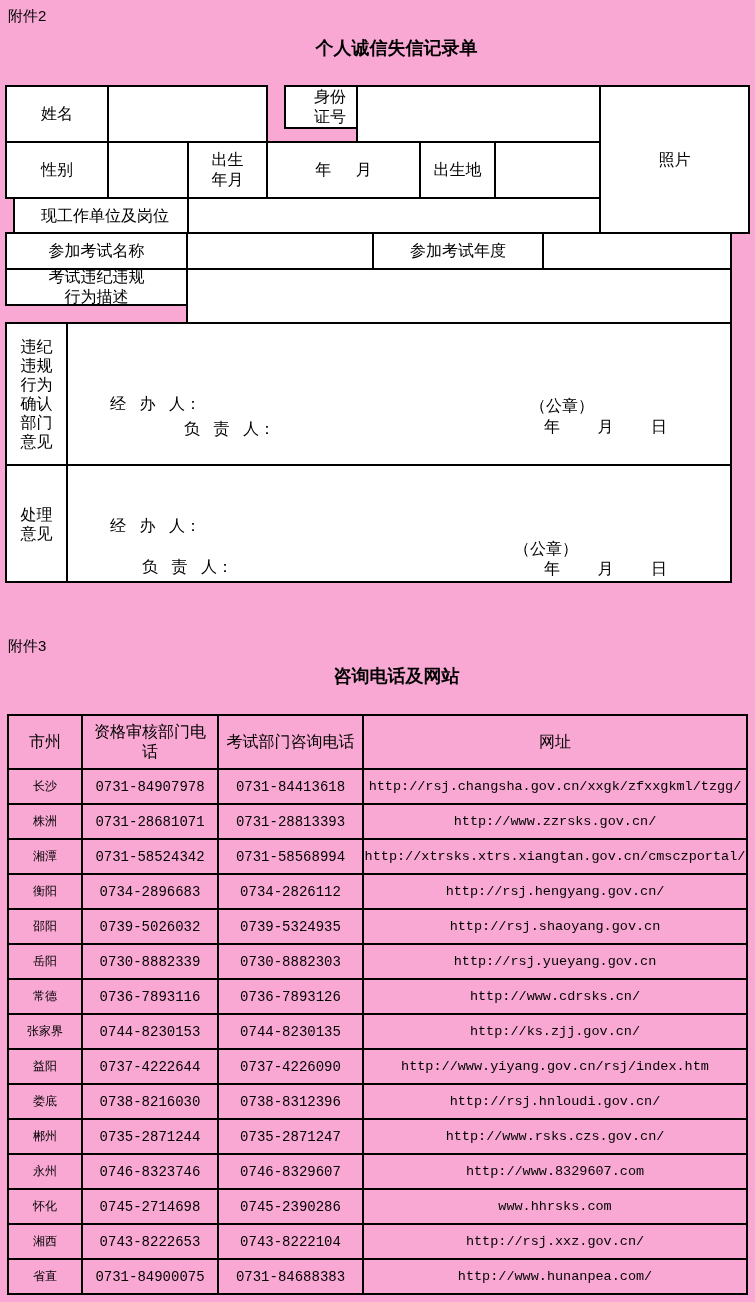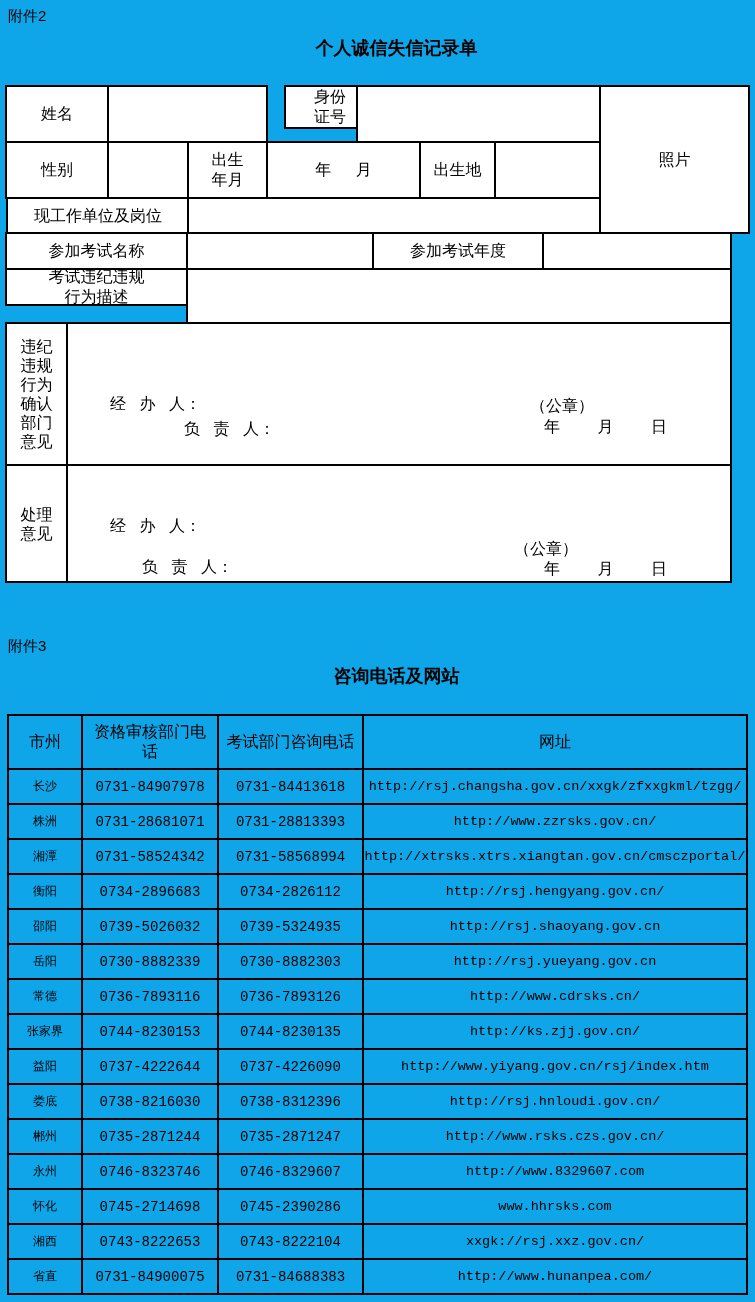--- a/index.html
+++ b/index.html
@@ -1,17 +1,17 @@
 <!DOCTYPE html>
 <html><head>
 <meta charset="utf-8">
 <style>
   html,body{margin:0;padding:0;background:#fff;}
   #page{
-    position:relative;width:755px;height:1302px;background:#0ea5e9;color:#000;
+    position:relative;width:755px;height:1302px;background:#f9a8d4;color:#000;
     font-family:"Liberation Sans",sans-serif;overflow:hidden;
   }
   .att-label{position:absolute;left:8px;font-size:15px;}
   .doc-title{position:absolute;left:0;width:755px;text-align:center;font-size:18px;font-weight:bold;margin-left:19px;}
   
   .cell{
     position:absolute;box-sizing:border-box;border:2px solid #000;background:#fff;
     display:flex;align-items:center;justify-content:center;text-align:center;
     font-size:16px;line-height:20px;white-space:pre-line;
   }
@@ -52,21 +52,21 @@
   <div class="cell" style="left:599px;top:85px;width:151px;height:149px;">照片</div>
 
   <div class="cell" style="left:5px;top:141px;width:104px;height:58px;">性别</div>
   <div class="cell" style="left:107px;top:141px;width:82px;height:58px;"></div>
   <div class="cell" style="left:187px;top:141px;width:81px;height:58px;">出生
 年月</div>
   <div class="cell ws-ym" style="left:266px;top:141px;width:155px;height:58px;">年 月</div>
   <div class="cell" style="left:419px;top:141px;width:77px;height:58px;">出生地</div>
   <div class="cell" style="left:494px;top:141px;width:107px;height:58px;"></div>
 
-  <div class="cell" style="left:6px;top:197px;width:184px;height:37px;">现工作单位及岗位</div>
+  <div class="cell" style="left:13px;top:197px;width:184px;height:37px;">现工作单位及岗位</div>
   <div class="cell" style="left:187px;top:197px;width:414px;height:37px;"></div>
 
   <div class="cell" style="left:5px;top:232px;width:183px;height:38px;">参加考试名称</div>
   <div class="cell" style="left:186px;top:232px;width:188px;height:38px;"></div>
   <div class="cell" style="left:372px;top:232px;width:172px;height:38px;">参加考试年度</div>
   <div class="cell" style="left:542px;top:232px;width:190px;height:38px;"></div>
 
   <div class="cell" style="left:5px;top:268px;width:183px;height:38px;">考试违纪违规
 行为描述</div>
   <div class="cell" style="left:186px;top:268px;width:546px;height:56px;"></div>
@@ -188,21 +188,21 @@
       <tr>
           <td class="city">怀化</td>
           <td class="phone">0745-2714698</td>
           <td class="phone">0745-2390286</td>
           <td class="url">www.hhrsks.com</td>
         </tr>
       <tr>
           <td class="city">湘西</td>
           <td class="phone">0743-8222653</td>
           <td class="phone">0743-8222104</td>
-          <td class="url">xxgk://rsj.xxz.gov.cn/</td>
+          <td class="url">http://rsj.xxz.gov.cn/</td>
         </tr>
       <tr>
           <td class="city">省直</td>
           <td class="phone">0731-84900075</td>
           <td class="phone">0731-84688383</td>
           <td class="url">http://www.hunanpea.com/</td>
         </tr>
     </tbody>
   </table>
 

